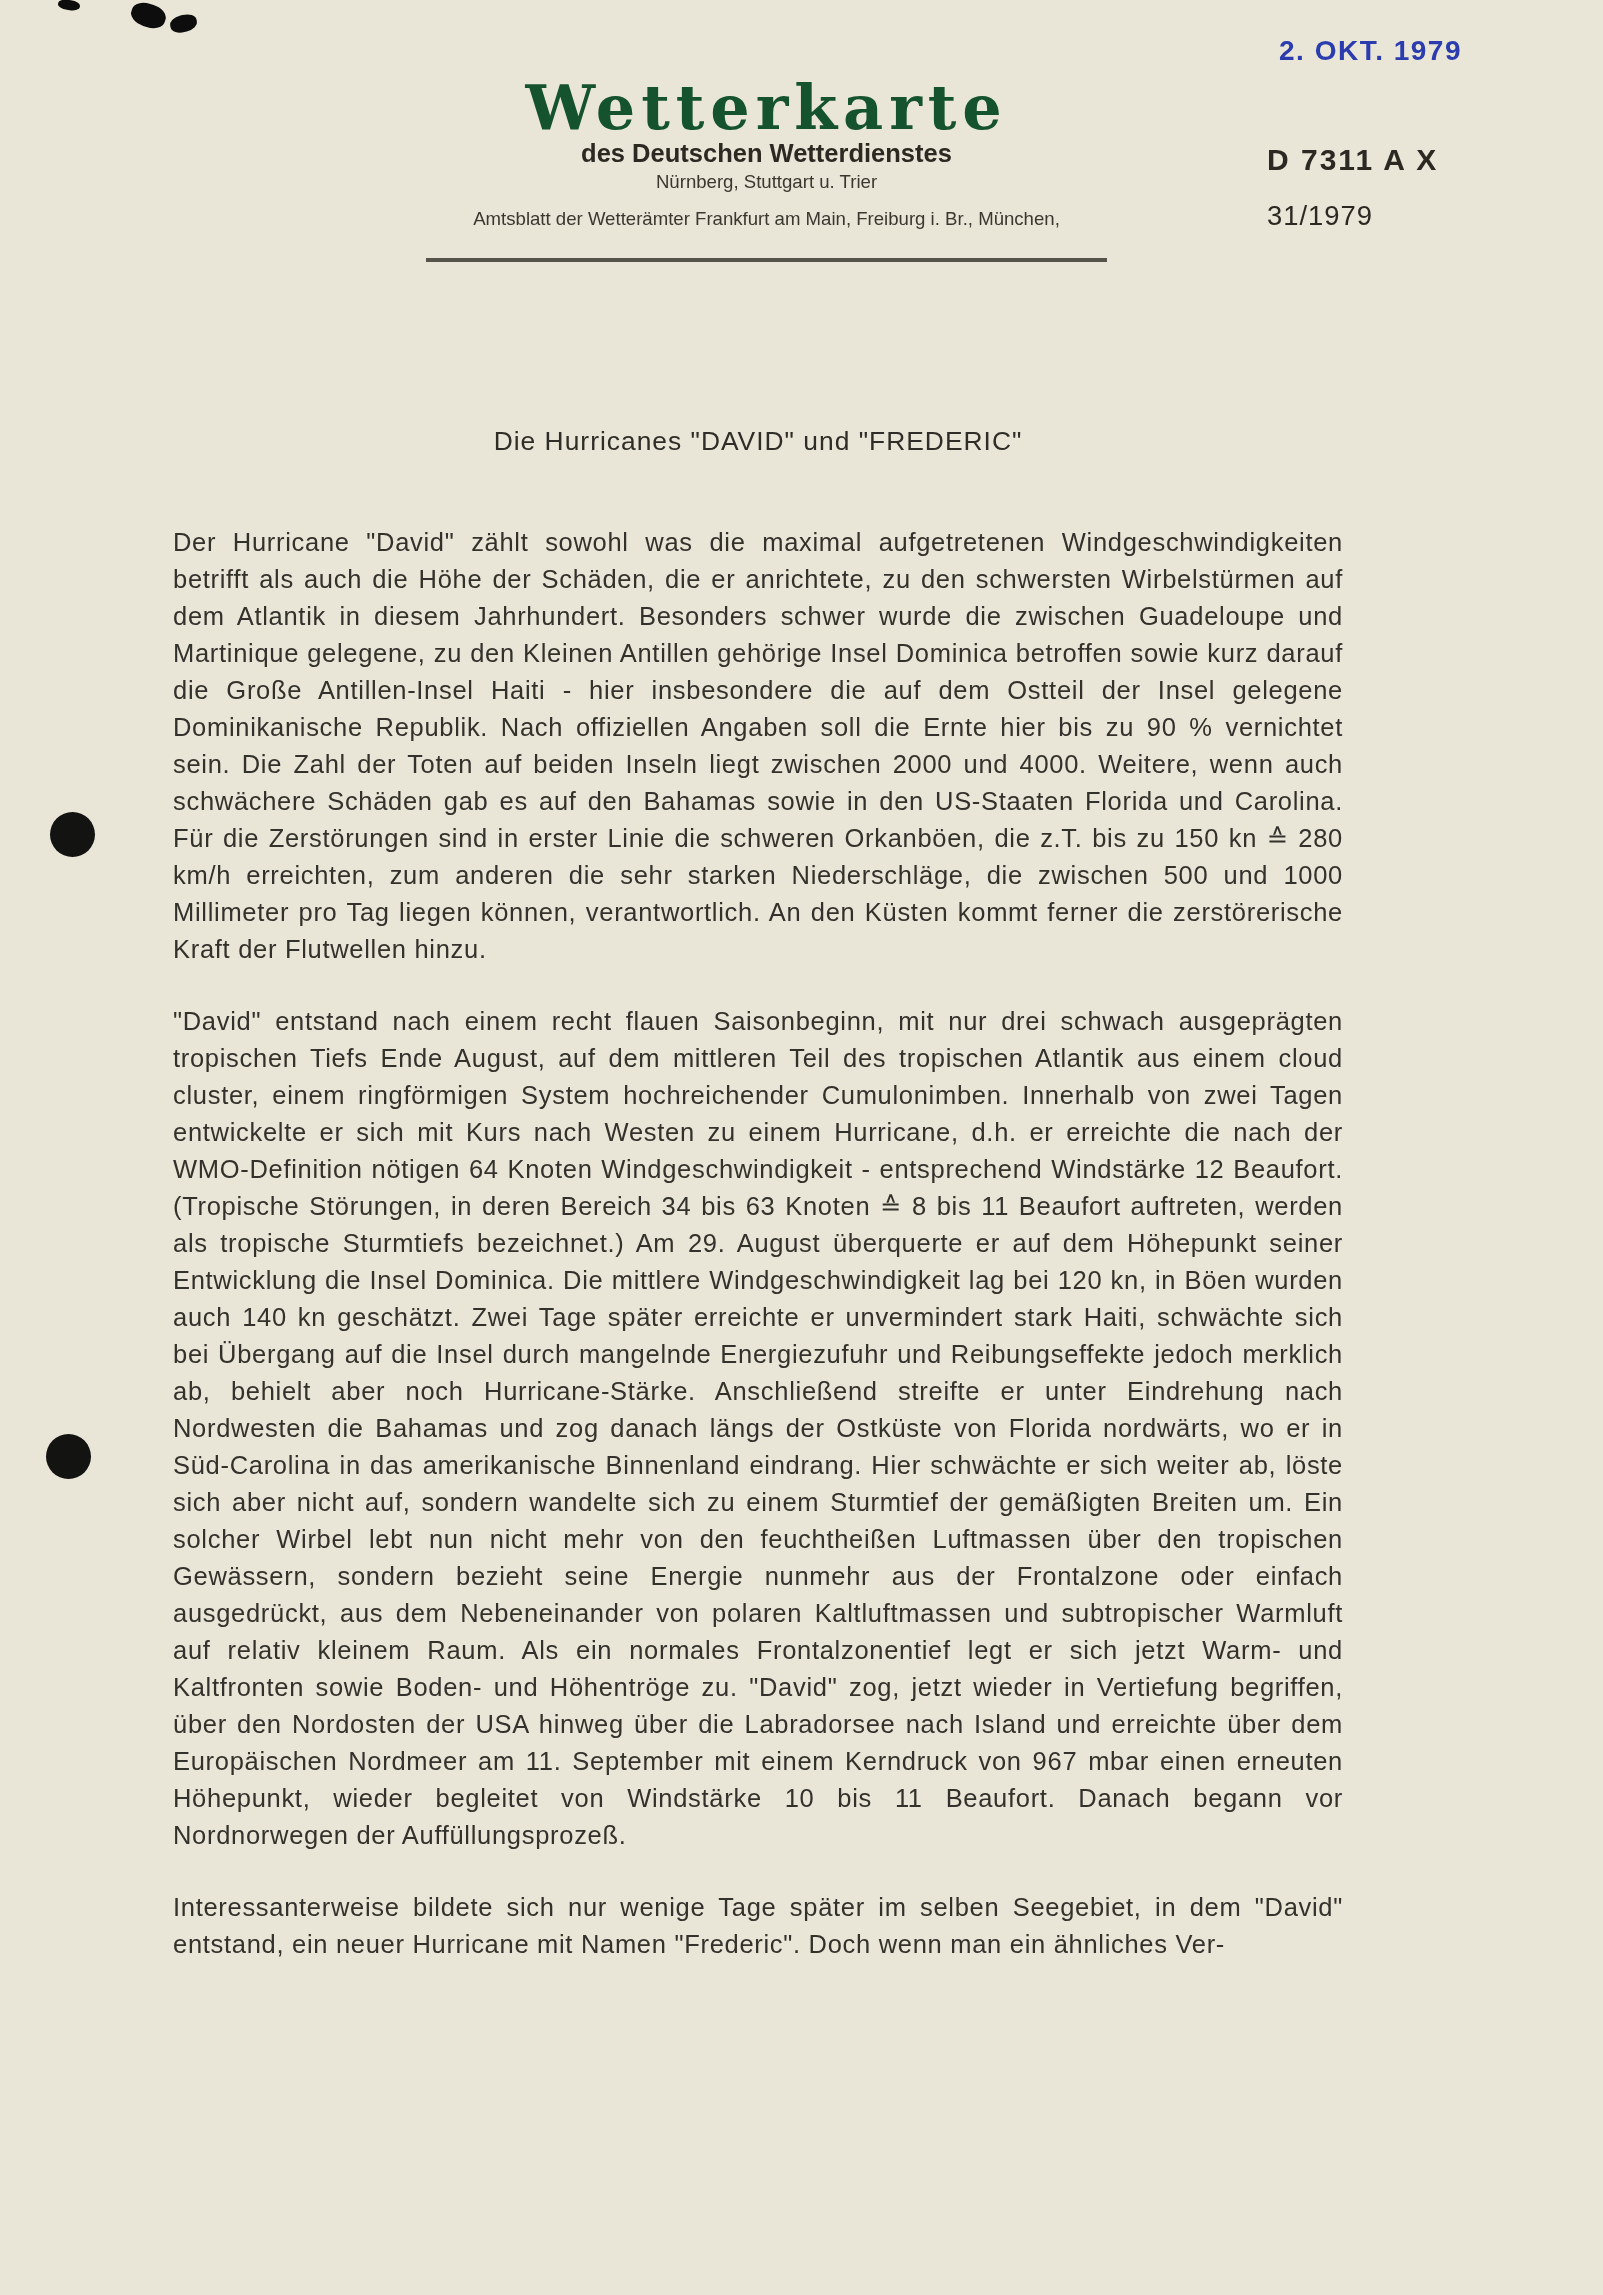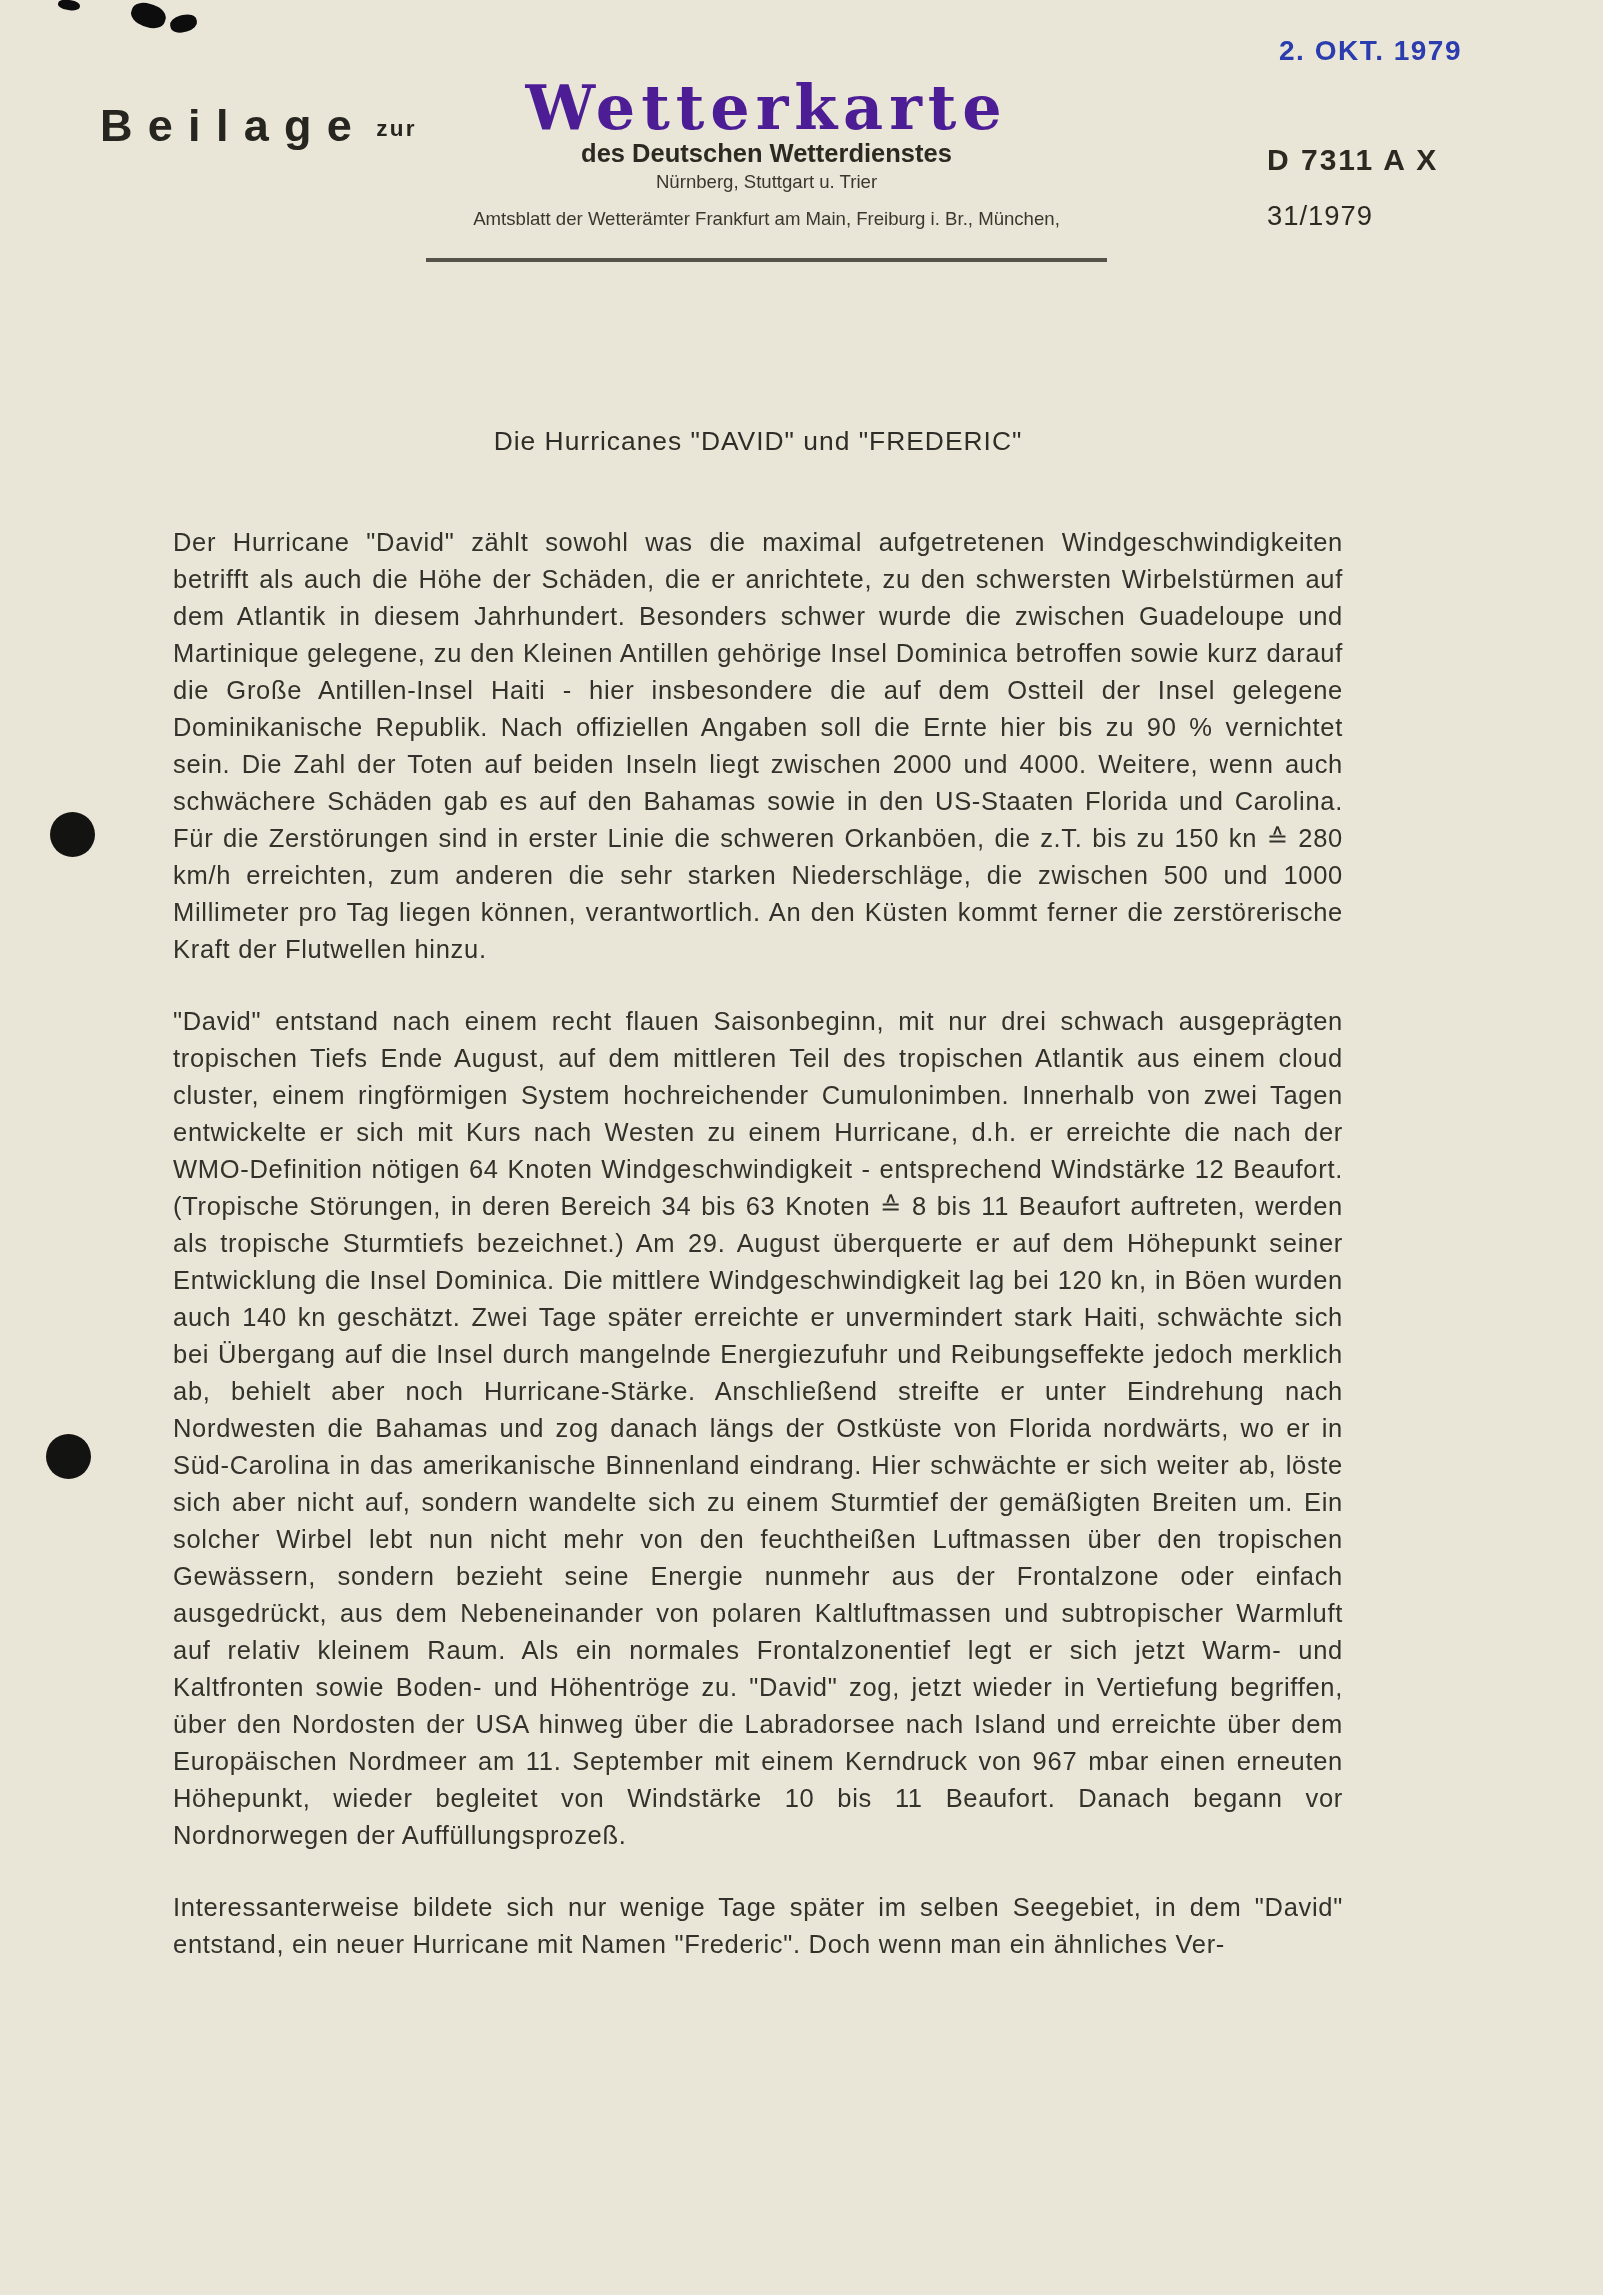--- a/index.html
+++ b/index.html
@@ -81,21 +81,21 @@
   }
   .wetterkarte {
     margin: 0;
     font-family: "DejaVu Serif", serif;
     font-weight: bold;
     font-size: 62px;
     letter-spacing: 5.9px;
     line-height: 1;
     color: #262departure
   }
-  .wetterkarte { color: #4c1d95; }
+  .wetterkarte { color: #14532d; }
   .mast-subtitle {
     margin-top: 0;
     font-size: 25.5px;
     font-weight: bold;
     color: #2b2922;
   }
   .issuer {
     font-size: 18.6px;
     line-height: 27.4px;
     color: #3a372f;
@@ -155,24 +155,20 @@
   <div class="artifact a1"></div>
   <div class="artifact a2"></div>
   <div class="artifact a3"></div>
 
   <div class="hole hole1"></div>
   <div class="hole hole2"></div>
 
   <div class="stamp">2. OKT. 1979</div>
 
   <header class="masthead">
-    <div class="beilage-wrap">
-      <span class="beilage">Beilage</span>
-      <span class="zur">zur</span>
-    </div>
 
     <div class="center-block">
       <h1 class="wetterkarte">Wetterkarte</h1>
       <div class="mast-subtitle">des Deutschen Wetterdienstes</div>
       <div class="issuer">Nürnberg, Stuttgart u. Trier</div>
       <div class="issuer issuer-first">Amtsblatt der Wetterämter Frankfurt am Main, Freiburg i. Br., München,</div>
       <div class="rule"></div>
     </div>
 
     <div class="codes">

